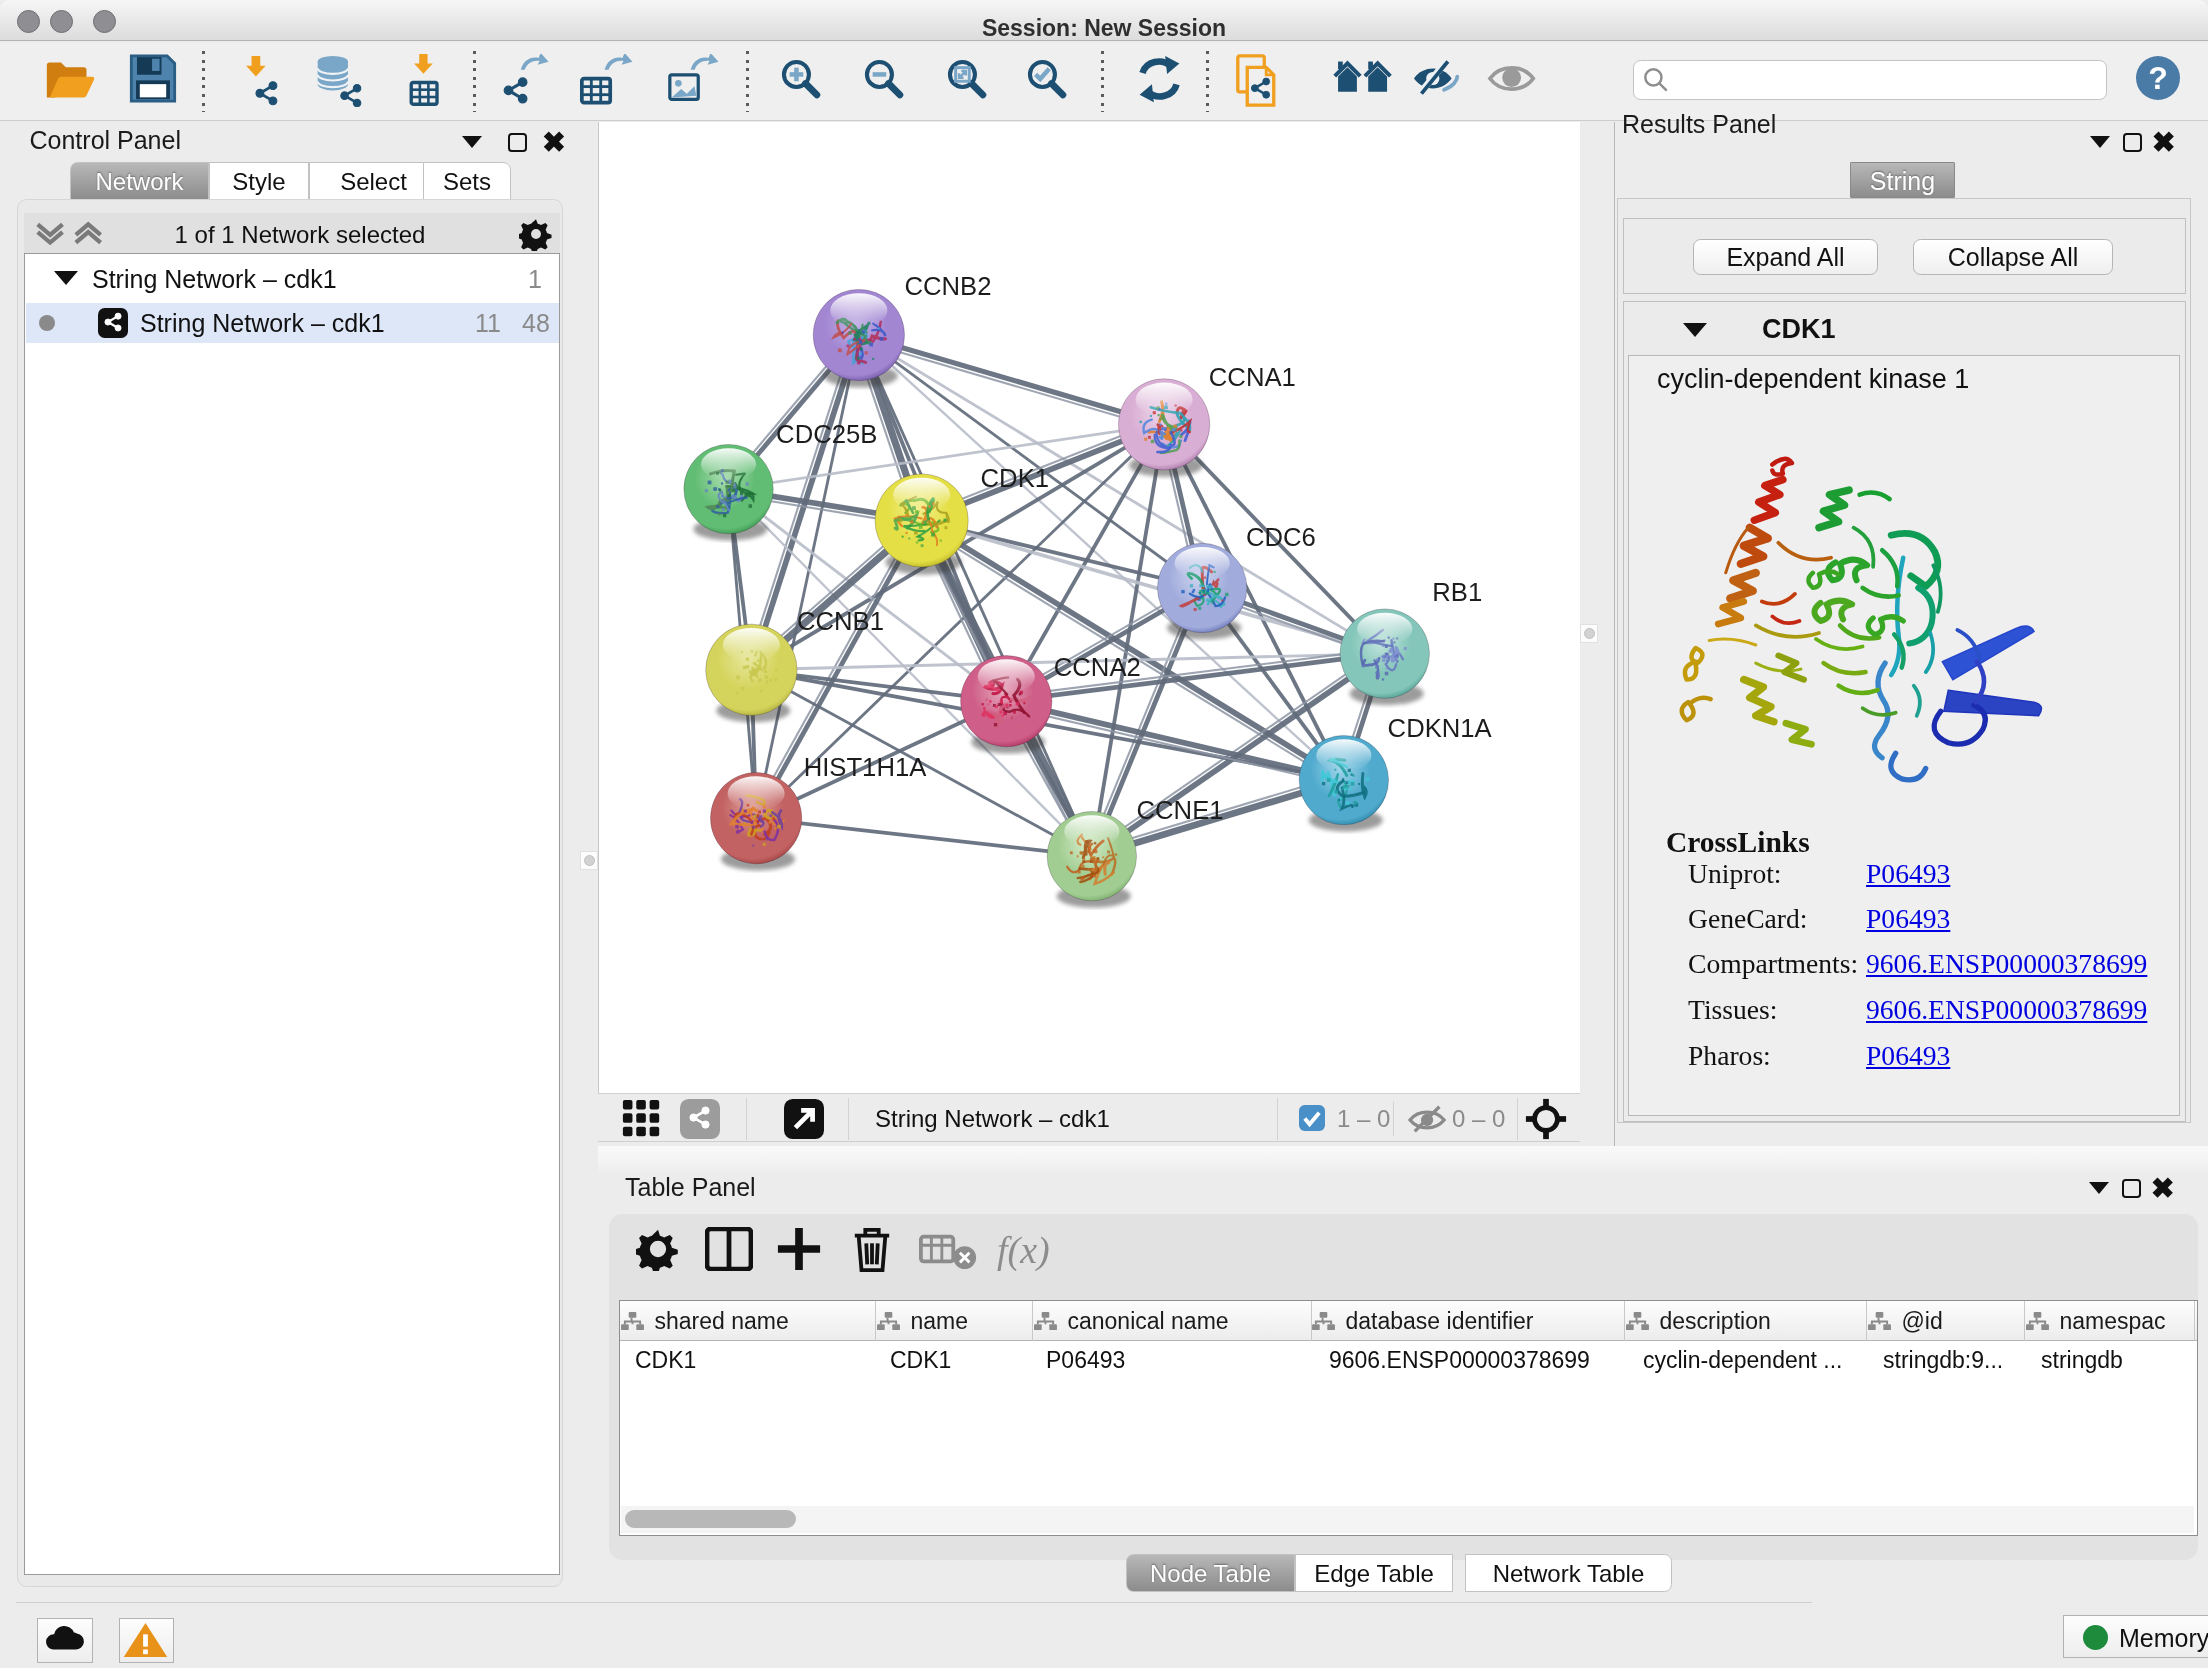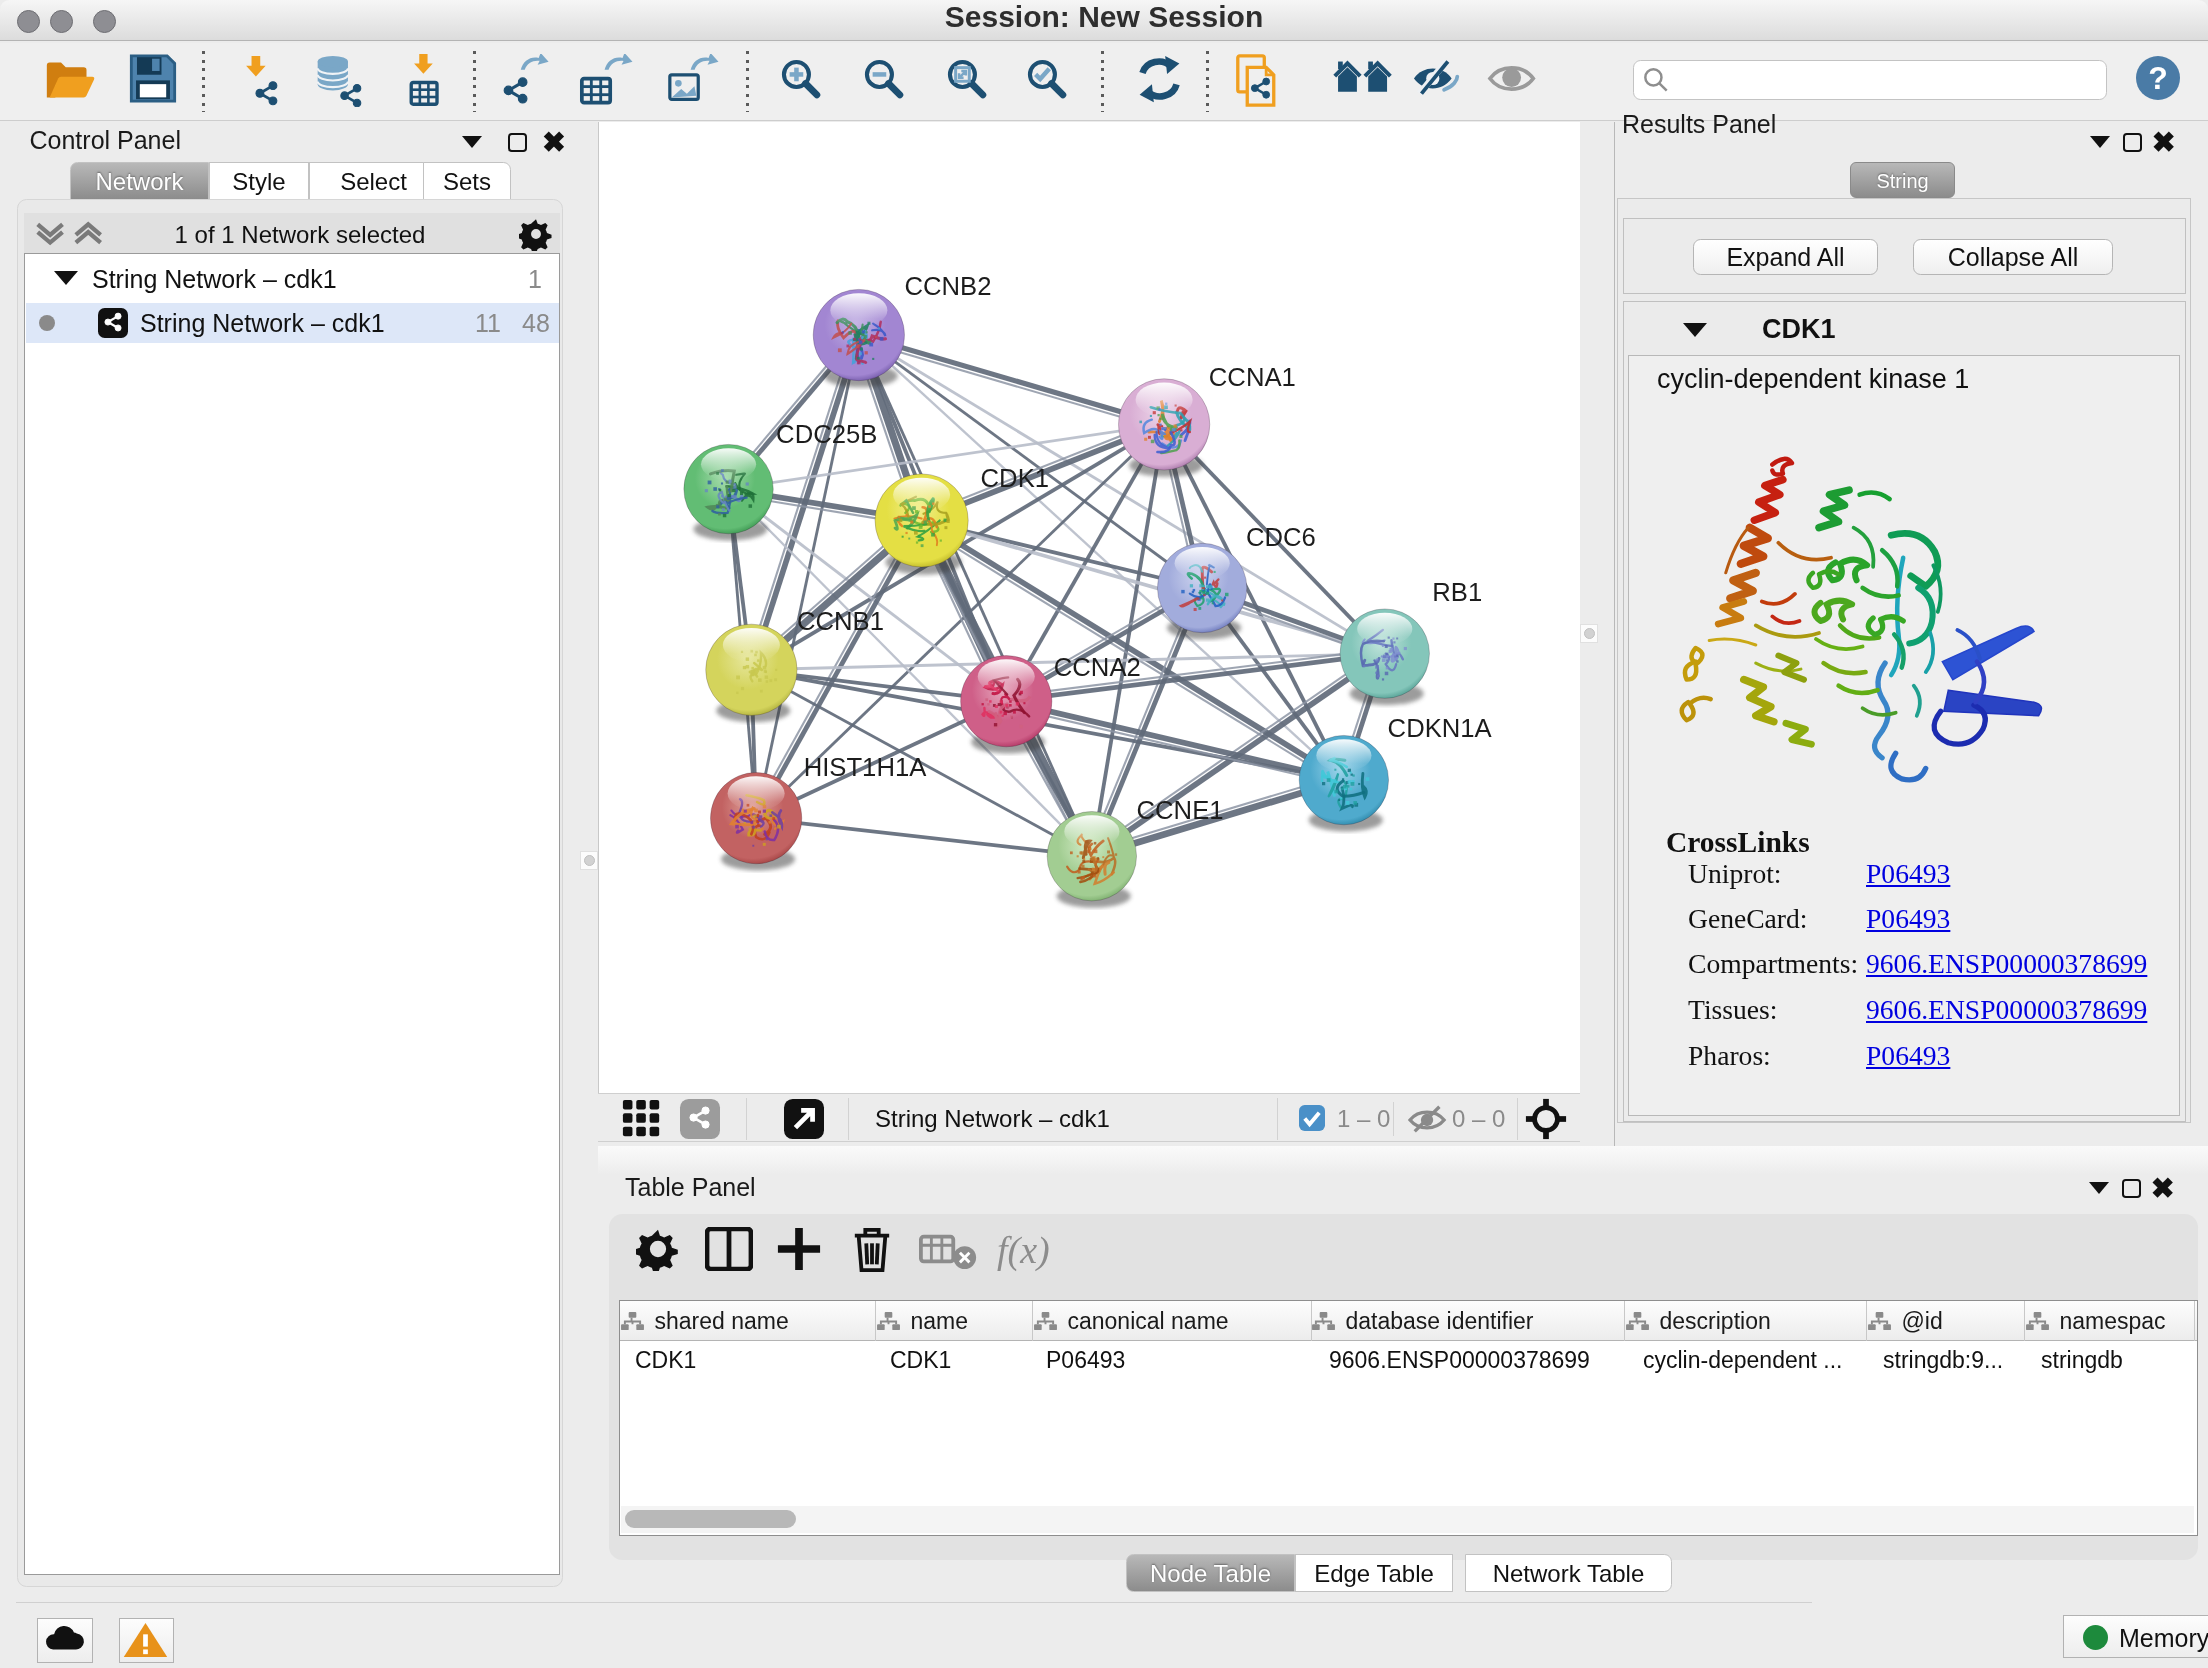--- a/index.html
+++ b/index.html
@@ -1,17 +1,17 @@
 <!DOCTYPE html>
 <html style="font-size:15px"><head><meta charset="utf-8"><style>
 *{margin:0;padding:0;box-sizing:border-box}
 html,body{width:2208px;height:1668px;font-family:"Liberation Sans",sans-serif;background:#ececec;overflow:hidden;position:relative}
 #titlebar{position:absolute;left:0;top:0;width:2208px;height:41px;background:linear-gradient(#f6f6f6,#dcdcdc);border-bottom:1.9px solid #b4b4b4;border-radius:9.5px 9.5px 0 0}
 .tl{position:absolute;top:9.5px;width:23px;height:23px;border-radius:50%;background:#8e8e93;border:1.4px solid #6e6e73}
-#titletext{position:absolute;top:0;left:0;width:2208px;text-align:center;font-size:30px;font-weight:600;color:#2e2e2e}
+#titletext{position:absolute;top:15px;left:0;width:2208px;text-align:center;font-size:23px;font-weight:600;color:#2e2e2e}
 #toolbar{position:absolute;left:0;top:43px;width:2208px;height:78px;background:#efefef;border-bottom:1.9px solid #cdcdcd}
 .tbi{position:absolute;top:11.4px}
 .tbsep{position:absolute;top:7.6px;height:61px;width:2.9px;background:repeating-linear-gradient(to bottom,#5a5a5a 0 2.9px,transparent 2.9px 8.6px)}
 #searchbox{position:absolute;left:1633px;top:17px;width:474px;height:40px;background:#fff;border:1.9px solid #c3c3c3;border-radius:7.6px;padding:4.8px 0 0 7.6px}
 #helpicon{position:absolute;left:2136px;top:13.3px;width:44px;height:44px;border-radius:50%;background:#4a7ba6;color:#fff;font-size:32px;font-weight:bold;text-align:center;line-height:44px}
 .panelhdr{position:absolute;font-size:25px;color:#1a1a1a}
 .pctl{position:absolute;display:flex;align-items:center}
 .pctl .tri{width:0;height:0;border-left:10.5px solid transparent;border-right:10.5px solid transparent;border-top:12.4px solid #111}
 .pctl .sq{width:19px;height:19px;border:2.9px solid #111;border-radius:3.8px;margin-left:26px}
 .pctl .x{font-size:28.5px;font-weight:bold;color:#111;line-height:20px;margin-left:15px}
@@ -969,21 +969,21 @@
       </g>
     </svg>
 </div>
 <div id="respanel"></div>
 <div class="panelhdr" style="left:1622px;top:110px">Results Panel</div>
 <div class="pctl" style="left:2090px;top:132px">
     <div class="tri"></div>
     <div class="sq" style="margin-left:13.3px"></div>
     <div class="x" style="margin-left:9.5px">✖</div>
   </div>
-<div style="position:absolute;left:1850px;top:162px;width:105px;height:36px;background:linear-gradient(#b8b8b8,#8c8c8c);border:1px solid #8a8a8a;border-radius:6px;color:#fff;font-size:20px;text-align:center;line-height:36px;text-shadow:0 -1px 1.9px #666">String</div>
+<div style="position:absolute;left:1850px;top:162px;width:105px;height:36px;background:linear-gradient(#b8b8b8,#8c8c8c);border:1px solid #8a8a8a;border-radius:1px;color:#fff;font-size:25px;text-align:center;line-height:36px;text-shadow:0 -1px 1.9px #666">String</div>
 <div style="position:absolute;left:1617px;top:198px;width:574px;height:925px;background:#ebebeb;border:1.9px solid #c6c6c6"></div>
 <div style="position:absolute;left:1623px;top:218px;width:563px;height:76px;background:#ebebeb;border:1.9px solid #c0c0c0"></div>
 <div style="position:absolute;left:1693px;top:239px;width:185px;height:36px;background:linear-gradient(#ffffff,#efefef);border:1.9px solid #b5b5b5;border-radius:7.6px;font-size:25px;text-align:center;line-height:34px;color:#111">Expand All</div>
 <div style="position:absolute;left:1913px;top:239px;width:200px;height:36px;background:linear-gradient(#ffffff,#efefef);border:1.9px solid #b5b5b5;border-radius:7.6px;font-size:25px;text-align:center;line-height:34px;color:#111">Collapse All</div>
 <div style="position:absolute;left:1623px;top:301px;width:563px;height:821px;background:#ebebeb;border:1.9px solid #c0c0c0"></div>
 <div style="position:absolute;left:1683px;top:323px;width:0;height:0;border-left:12.4px solid transparent;border-right:12.4px solid transparent;border-top:14.3px solid #111"></div>
 <div style="position:absolute;left:1762px;top:314px;font-size:27px;font-weight:bold;color:#111">CDK1</div>
 <div style="position:absolute;left:1628px;top:355px;width:552px;height:761px;background:#efefef;border:1.9px solid #b8b8b8"></div>
 <div style="position:absolute;left:1657px;top:364px;font-size:27px;color:#111">cyclin-dependent kinase 1</div>
 <svg width="495" height="495" viewBox="0 0 520 520" style="position:absolute;left:1657px;top:407px">

